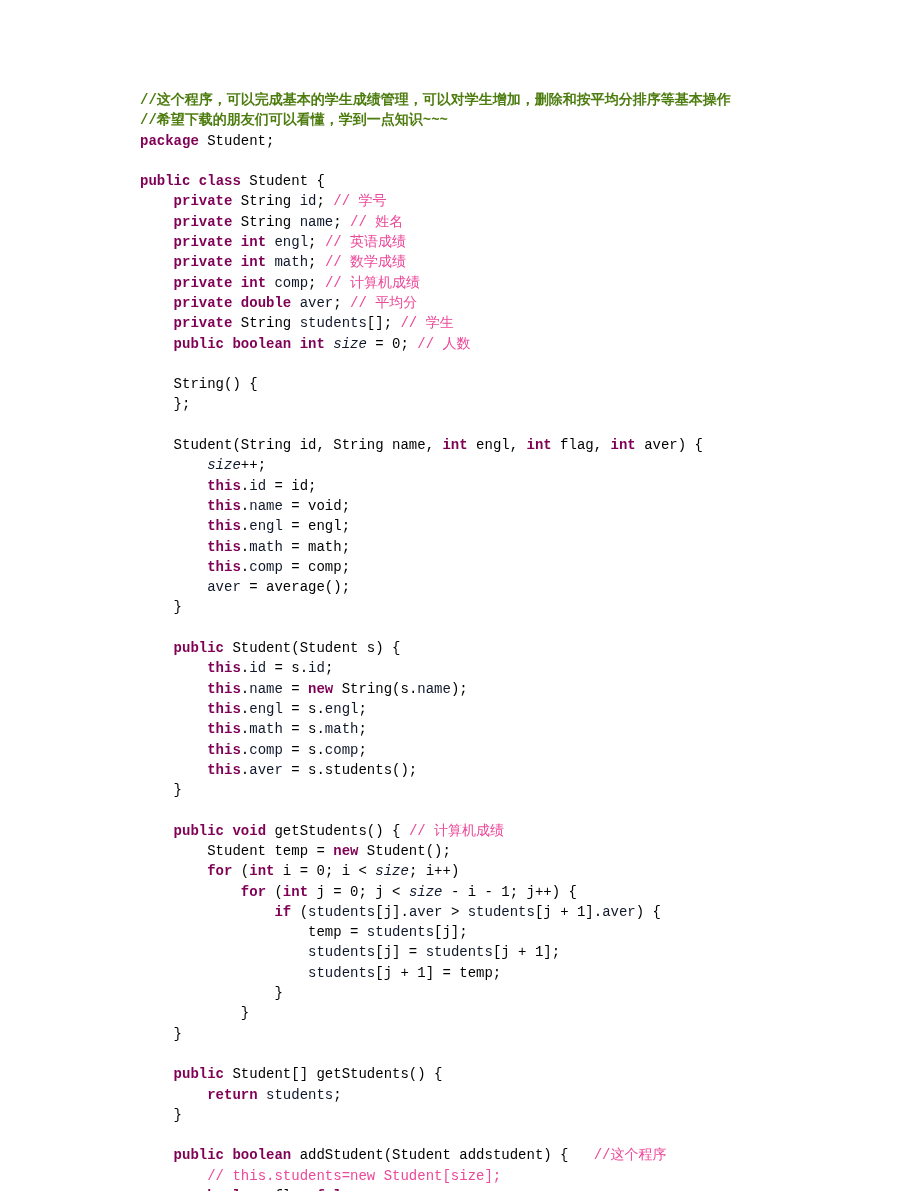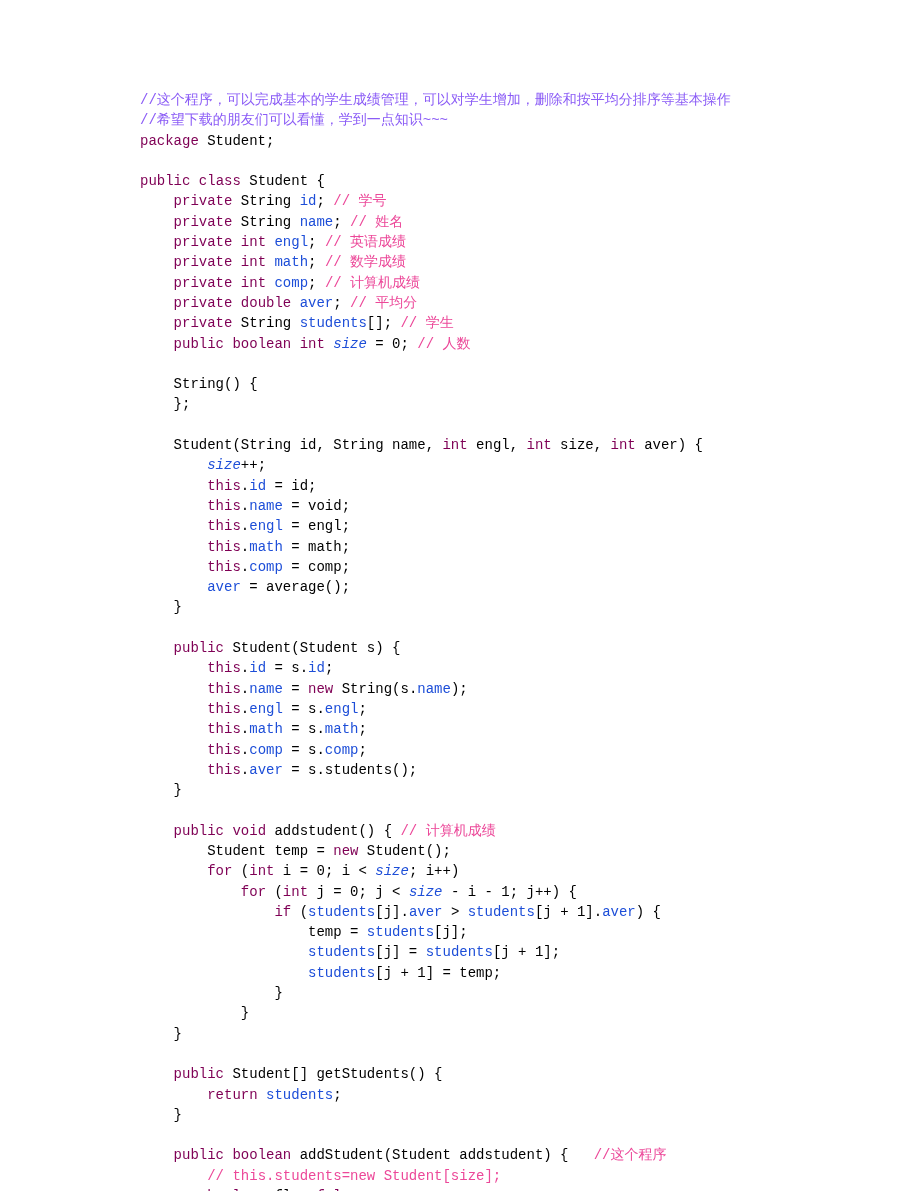--- a/index.html
+++ b/index.html
@@ -10,25 +10,25 @@
     font-size: 14px;
     line-height: 1.45;
   }
   .page {
     width: 920px;
     min-height: 1191px;
     padding: 90px 80px 80px 140px;
     box-sizing: border-box;
     white-space: pre;
   }
-  .kw { color: #7f0055; font-weight: normal; }
+  .kw { color: #7f0055; font-weight: bold; }
   .cmt { color: #ec4899; }
-  .fld { color: #1d4ed8; }
+  .fld { color: #0f172a; }
   .txt { color: #000000; }
-  .hdr { color: #8b5cf6; font-weight: normal; }
+  .hdr { color: #4d7c0f; font-weight: bold; }
 </style>
 </head>
 <body>
 
 <div class="page"><span class="hdr">//这个程序，可以完成基本的学生成绩管理，可以对学生增加，删除和按平均分排序等基本操作</span>
 <span class="hdr">//希望下载的朋友们可以看懂，学到一点知识~~~</span>
 <span class="kw">package</span><span class="txt"> Student;</span>
 
 <span class="kw">public</span><span class="txt"> </span><span class="kw">class</span><span class="txt"> Student {</span>
 <span class="txt">    </span><span class="kw">private</span><span class="txt"> String </span><span class="fld">id</span><span class="txt">; </span><span class="cmt">// 学号</span>
@@ -36,40 +36,40 @@
 <span class="txt">    </span><span class="kw">private</span><span class="txt"> </span><span class="kw">int</span><span class="txt"> </span><span class="fld">engl</span><span class="txt">; </span><span class="cmt">// 英语成绩</span>
 <span class="txt">    </span><span class="kw">private</span><span class="txt"> </span><span class="kw">int</span><span class="txt"> </span><span class="fld">math</span><span class="txt">; </span><span class="cmt">// 数学成绩</span>
 <span class="txt">    </span><span class="kw">private</span><span class="txt"> </span><span class="kw">int</span><span class="txt"> </span><span class="fld">comp</span><span class="txt">; </span><span class="cmt">// 计算机成绩</span>
 <span class="txt">    </span><span class="kw">private</span><span class="txt"> </span><span class="kw">double</span><span class="txt"> </span><span class="fld">aver</span><span class="txt">; </span><span class="cmt">// 平均分</span>
 <span class="txt">    </span><span class="kw">private</span><span class="txt"> String </span><span class="fld">students</span><span class="txt">[]; </span><span class="cmt">// 学生</span>
 <span class="txt">    </span><span class="kw">public</span><span class="txt"> </span><span class="kw">boolean</span><span class="txt"> </span><span class="kw">int</span><span class="txt"> </span><span class="fld" style="font-style:italic">size</span><span class="txt"> = 0; </span><span class="cmt">// 人数</span>
 
 <span class="txt">    String() {</span>
 <span class="txt">    };</span>
 
-<span class="txt">    Student(String id, String name, </span><span class="kw">int</span><span class="txt"> engl, </span><span class="kw">int</span><span class="txt"> size, </span><span class="kw">int</span><span class="txt"> aver) {</span>
+<span class="txt">    Student(String id, String name, </span><span class="kw">int</span><span class="txt"> engl, </span><span class="kw">int</span><span class="txt"> flag, </span><span class="kw">int</span><span class="txt"> aver) {</span>
 <span class="txt">        </span><span class="fld" style="font-style:italic">size</span><span class="txt">++;</span>
 <span class="txt">        </span><span class="kw">this</span><span class="txt">.</span><span class="fld">id</span><span class="txt"> = id;</span>
 <span class="txt">        </span><span class="kw">this</span><span class="txt">.</span><span class="fld">name</span><span class="txt"> = void;</span>
 <span class="txt">        </span><span class="kw">this</span><span class="txt">.</span><span class="fld">engl</span><span class="txt"> = engl;</span>
 <span class="txt">        </span><span class="kw">this</span><span class="txt">.</span><span class="fld">math</span><span class="txt"> = math;</span>
 <span class="txt">        </span><span class="kw">this</span><span class="txt">.</span><span class="fld">comp</span><span class="txt"> = comp;</span>
 <span class="txt">        </span><span class="fld">aver</span><span class="txt"> = average();</span>
 <span class="txt">    }</span>
 
 <span class="txt">    </span><span class="kw">public</span><span class="txt"> Student(Student s) {</span>
 <span class="txt">        </span><span class="kw">this</span><span class="txt">.</span><span class="fld">id</span><span class="txt"> = s.</span><span class="fld">id</span><span class="txt">;</span>
 <span class="txt">        </span><span class="kw">this</span><span class="txt">.</span><span class="fld">name</span><span class="txt"> = </span><span class="kw">new</span><span class="txt"> String(s.</span><span class="fld">name</span><span class="txt">);</span>
 <span class="txt">        </span><span class="kw">this</span><span class="txt">.</span><span class="fld">engl</span><span class="txt"> = s.</span><span class="fld">engl</span><span class="txt">;</span>
 <span class="txt">        </span><span class="kw">this</span><span class="txt">.</span><span class="fld">math</span><span class="txt"> = s.</span><span class="fld">math</span><span class="txt">;</span>
 <span class="txt">        </span><span class="kw">this</span><span class="txt">.</span><span class="fld">comp</span><span class="txt"> = s.</span><span class="fld">comp</span><span class="txt">;</span>
 <span class="txt">        </span><span class="kw">this</span><span class="txt">.</span><span class="fld">aver</span><span class="txt"> = s.students();</span>
 <span class="txt">    }</span>
 
-<span class="txt">    </span><span class="kw">public</span><span class="txt"> </span><span class="kw">void</span><span class="txt"> addstudent() { </span><span class="cmt">// 计算机成绩</span>
+<span class="txt">    </span><span class="kw">public</span><span class="txt"> </span><span class="kw">void</span><span class="txt"> getStudents() { </span><span class="cmt">// 计算机成绩</span>
 <span class="txt">        Student temp = </span><span class="kw">new</span><span class="txt"> Student();</span>
 <span class="txt">        </span><span class="kw">for</span><span class="txt"> (</span><span class="kw">int</span><span class="txt"> i = 0; i &lt; </span><span class="fld" style="font-style:italic">size</span><span class="txt">; i++)</span>
 <span class="txt">            </span><span class="kw">for</span><span class="txt"> (</span><span class="kw">int</span><span class="txt"> j = 0; j &lt; </span><span class="fld" style="font-style:italic">size</span><span class="txt"> - i - 1; j++) {</span>
 <span class="txt">                </span><span class="kw">if</span><span class="txt"> (</span><span class="fld">students</span><span class="txt">[j].</span><span class="fld">aver</span><span class="txt"> &gt; </span><span class="fld">students</span><span class="txt">[j + 1].</span><span class="fld">aver</span><span class="txt">) {</span>
 <span class="txt">                    temp = </span><span class="fld">students</span><span class="txt">[j];</span>
 <span class="txt">                    </span><span class="fld">students</span><span class="txt">[j] = </span><span class="fld">students</span><span class="txt">[j + 1];</span>
 <span class="txt">                    </span><span class="fld">students</span><span class="txt">[j + 1] = temp;</span>
 <span class="txt">                }</span>
 <span class="txt">            }</span>
 <span class="txt">    }</span>

